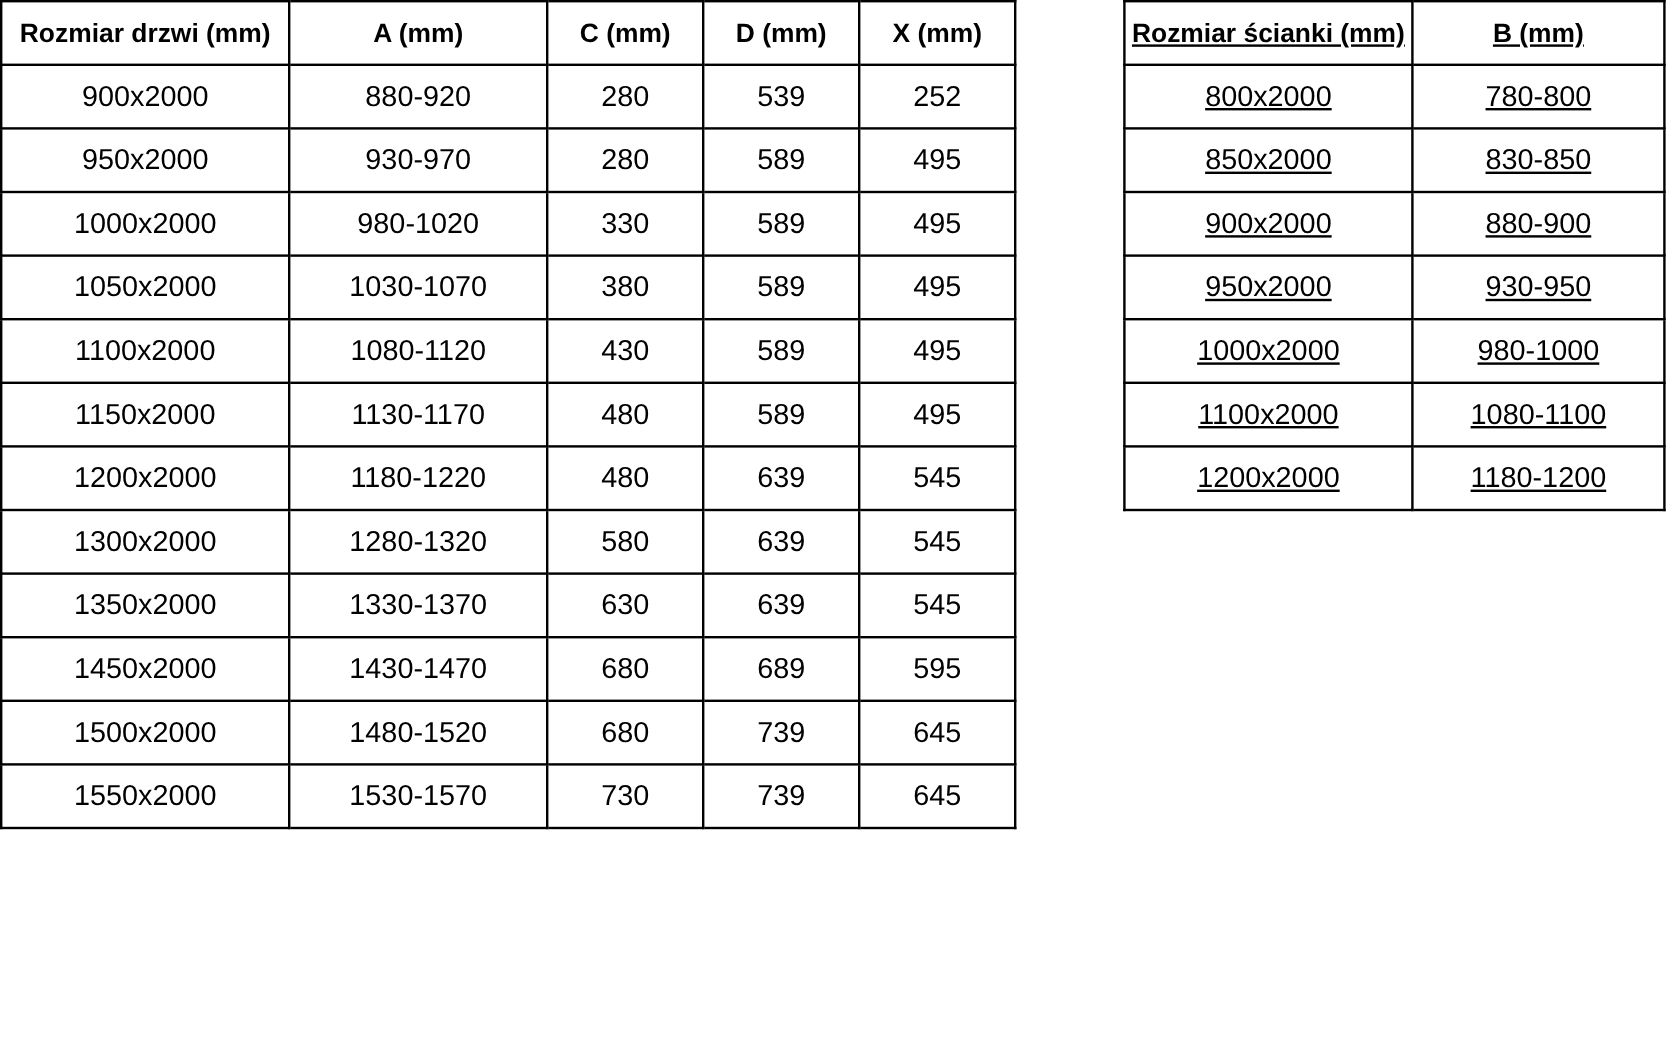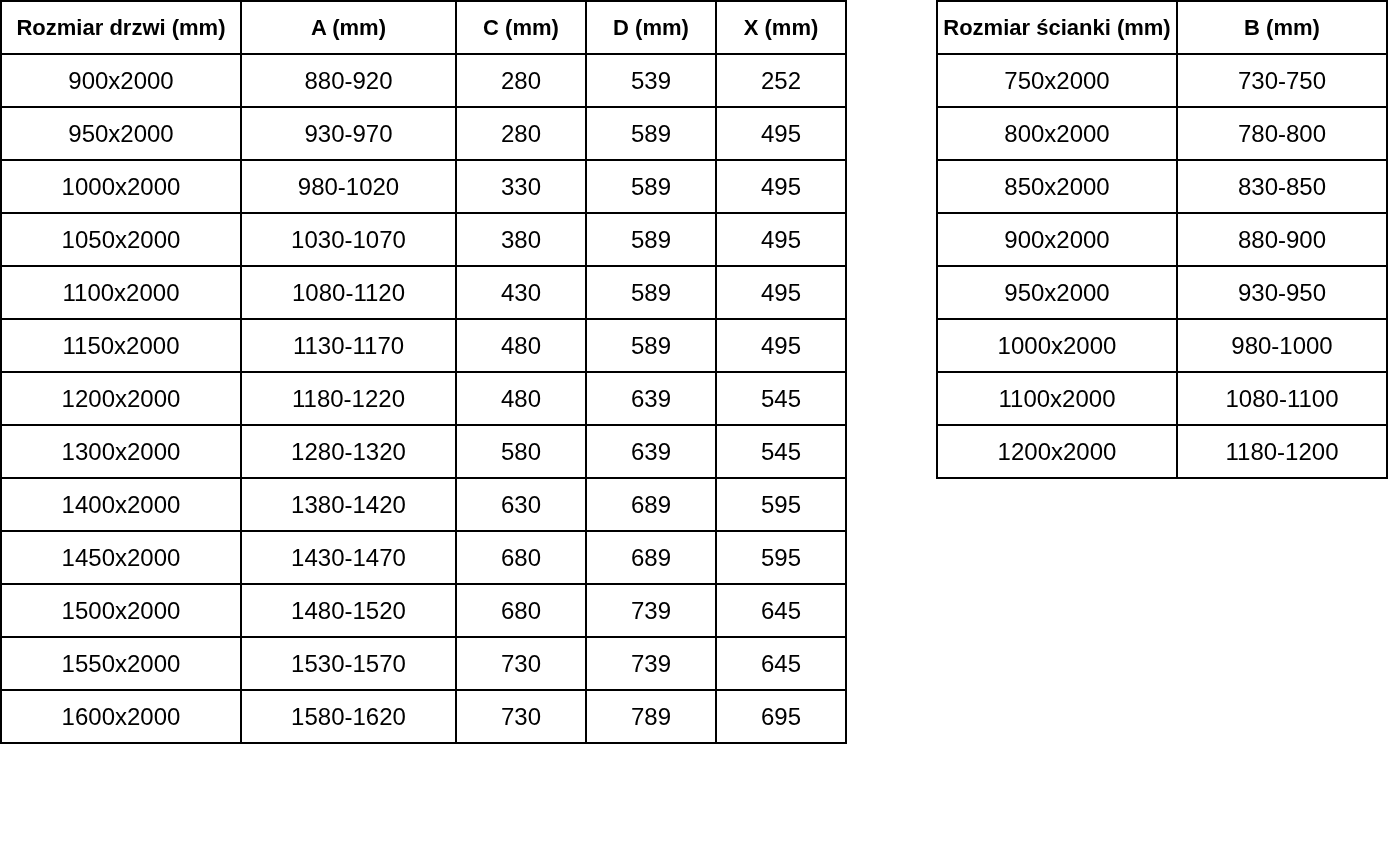--- a/index.html
+++ b/index.html
@@ -36,21 +36,21 @@
     font-weight: bold;
     height: 51px;
     border-radius: 15px;
   }
   table.spec-table td {
     font-size: 24px;
     font-weight: normal;
     height: 51px;
   }
   #door-table { left: 0px; top: 0px; }
-  #wall-table { left: 936px; top: 0px; }
+  #wall-table { left: 936px; top: 0px; text-decoration: underline; }
 </style>
 </head>
 <body>
 
 <div class="canvas">
 
   <table id="door-table" class="spec-table">
     <colgroup>
       <col style="width:240px">
       <col style="width:215px">
@@ -118,25 +118,25 @@
           <td>545</td>
         </tr>
         <tr>
           <td>1300x2000</td>
           <td>1280-1320</td>
           <td>580</td>
           <td>639</td>
           <td>545</td>
         </tr>
         <tr>
-          <td>1400x2000</td>
-          <td>1380-1420</td>
+          <td>1350x2000</td>
+          <td>1330-1370</td>
           <td>630</td>
-          <td>689</td>
-          <td>595</td>
+          <td>639</td>
+          <td>545</td>
         </tr>
         <tr>
           <td>1450x2000</td>
           <td>1430-1470</td>
           <td>680</td>
           <td>689</td>
           <td>595</td>
         </tr>
         <tr>
           <td>1500x2000</td>
@@ -144,48 +144,37 @@
           <td>680</td>
           <td>739</td>
           <td>645</td>
         </tr>
         <tr>
           <td>1550x2000</td>
           <td>1530-1570</td>
           <td>730</td>
           <td>739</td>
           <td>645</td>
-        </tr>
-        <tr>
-          <td>1600x2000</td>
-          <td>1580-1620</td>
-          <td>730</td>
-          <td>789</td>
-          <td>695</td>
         </tr>
       </tbody>
   </table>
 
   <table id="wall-table" class="spec-table">
     <colgroup>
       <col style="width:240px">
       <col style="width:210px">
     </colgroup>
     <thead>
       <tr>
           <th>Rozmiar ścianki (mm)</th>
           <th>B (mm)</th>
         </tr>
     </thead>
     <tbody>
         <tr>
-          <td>750x2000</td>
-          <td>730-750</td>
-        </tr>
-        <tr>
           <td>800x2000</td>
           <td>780-800</td>
         </tr>
         <tr>
           <td>850x2000</td>
           <td>830-850</td>
         </tr>
         <tr>
           <td>900x2000</td>
           <td>880-900</td>

